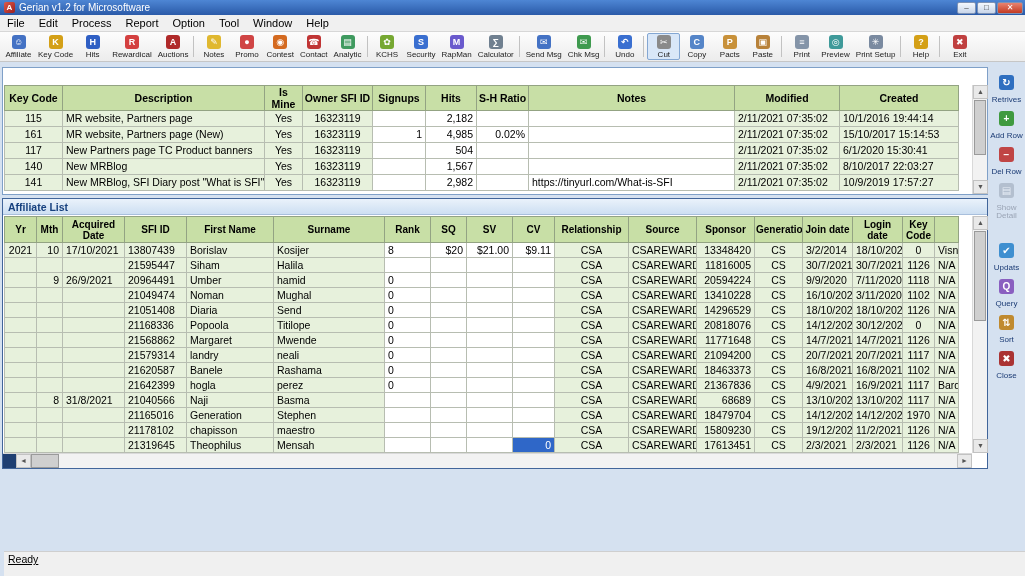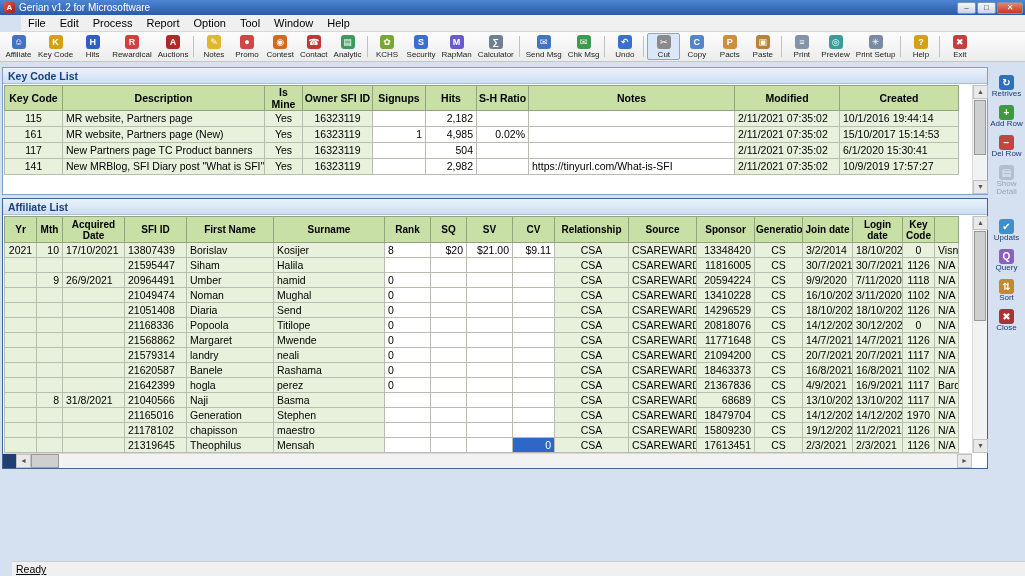--- a/index.html
+++ b/index.html
@@ -6,21 +6,21 @@
   html,body { width:1025px; height:576px; overflow:hidden; }
   body { font-family:"Liberation Sans","DejaVu Sans",sans-serif; font-size:11px; color:#000; background:#d5e1f0; position:relative; }
 
   
   .titlebar { height:15px; background:linear-gradient(#4e86d4,#2a5aa8); display:flex; align-items:center; color:#fff; padding:0 2px; }
   .app-icon { width:11px; height:11px; background:linear-gradient(135deg,#e05a4a,#9c1f1f); border-radius:2px; margin:0 4px 0 2px; color:#fff; font-size:8px; font-weight:bold; display:flex; align-items:center; justify-content:center; }
   .title { flex:1; font-size:10px; white-space:nowrap; }
   .win-btn { width:19px; height:12px; margin-left:1px; border:1px solid #7d92b5; border-radius:2px; background:linear-gradient(#f4f8fd,#c9d6ea); color:#333; font-size:8px; line-height:10px; text-align:center; }
   .win-btn.close { background:linear-gradient(#e8836f,#c33a22); color:#fff; width:26px; }
 
-  .menubar { height:17px; background:#f0f0f0; border-bottom:1px solid #d7d7d7; display:flex; align-items:center;margin-left:21px; }
+  .menubar { height:17px; background:#f0f0f0; border-bottom:1px solid #d7d7d7; display:flex; align-items:center; }
   .menu-item { padding:2px 7px; cursor:default; }
 
   .toolbar { height:30px; background:linear-gradient(#fdfdfd,#ececec); border-bottom:1px solid #c6c6c6; display:flex; align-items:flex-start; padding:1px 2px; }
   .tool-item { min-width:33px; padding:1px 2px 0 2px; display:flex; flex-direction:column; align-items:center; border:1px solid transparent; border-radius:2px; position:relative; }
   .tool-item.pressed { background:#d9e7f8; border-color:#84a7d3; }
   .tool-item.sep_after { margin-right:6px; }
   .tool-item.sep_after::after { content:""; position:absolute; right:-4px; top:2px; bottom:2px; width:1px; background:#c2c2c2; }
   .tool-icon { width:14px; height:14px; border-radius:3px; color:#fff; font-size:9px; line-height:14px; text-align:center; font-weight:bold; }
   .tool-label { font-size:8px; color:#222; margin-top:1px; white-space:nowrap; }
 
@@ -59,25 +59,25 @@
   .hs-box { width:13px; height:14px; background:#1f3f72; }
   .hs-btn { width:15px; height:14px; background:#e9e9e9; border:1px solid #c2c2c2; font-size:7px; color:#555; text-align:center; line-height:12px; }
   .hs-thumb { width:28px; height:14px; background:#cfcfcf; border:1px solid #9a9a9a; }
   .hs-fill { flex:1; }
 
   
   .sidebar { position:absolute; right:0; top:12px; width:37px; display:flex; flex-direction:column; align-items:center; }
   .side-item { display:flex; flex-direction:column; align-items:center; margin-bottom:7px; }
   .side-item.gap_before { margin-top:16px; }
   .side-icon { width:15px; height:15px; border-radius:3px; color:#fff; font-size:10px; line-height:15px; text-align:center; font-weight:bold; }
-  .side-label { font-size:8px; color:#1a3a74; margin-top:0; text-align:center; line-height:8px; max-width:36px; }
+  .side-label { font-size:8px; color:#1a3a74; margin-top:6px; text-align:center; line-height:8px; max-width:36px; }
   .side-item.disabled .side-icon { opacity:.45; }
   .side-item.disabled .side-label { color:#9aa4b5; }
 
-  .statusbar { position:absolute; bottom:0; left:12px; right:0; height:15px; background:#f0f0f0; border-top:1px solid #cfcfcf; font-size:10.5px; line-height:14px; padding-left:4px;text-decoration:underline; }
+  .statusbar { position:absolute; bottom:0; left:4px; right:0; height:25px; background:#f0f0f0; border-top:1px solid #cfcfcf; font-size:10.5px; line-height:14px; padding-left:4px;text-decoration:underline; }
 </style>
 </head>
 <body>
 
 <div class="titlebar">
   <div class="app-icon">A</div>
   <div class="title">Gerian v1.2 for Microsoftware</div>
   <div class="win-btn">–</div>
   <div class="win-btn">□</div>
   <div class="win-btn close">✕</div>
@@ -224,21 +224,20 @@
 
     <div class="tool-item">
       <div class="tool-icon" style="background-color: rgb(192, 64, 64);">✖</div>
       <div class="tool-label">Exit</div>
     </div>
   </div>
 
 <div class="mdi">
 
   <div class="panel" id="keycode-panel">
-    <div class="panel-title">Key Code List</div>
     <div class="grid-wrap">
       <table class="grid" id="keycode-table">
         <colgroup>
           <col style="width:58px">
             <col style="width:202px">
             <col style="width:38px">
             <col style="width:70px">
             <col style="width:53px">
           <col style="width:51px">
             <col style="width:52px">
@@ -296,20 +295,32 @@
               <td class="c">16323119</td>
               <td class="white r"></td>
               <td class="white r">504</td>
               <td class="white r"></td>
               <td class="white"></td>
               <td>2/11/2021 07:35:02</td>
               <td>6/1/2020 15:30:41</td>
             </tr>
 
 
+            <tr>
+              <td class="c">140</td>
+              <td>New MRBlog</td>
+              <td class="c">Yes</td>
+              <td class="c">16323119</td>
+              <td class="white r"></td>
+              <td class="white r">1,567</td>
+              <td class="white r"></td>
+              <td class="white"></td>
+              <td>2/11/2021 07:35:02</td>
+              <td>8/10/2017 22:03:27</td>
+            </tr>
 
             <tr>
               <td class="c">141</td>
               <td>New MRBlog, SFI Diary post "What is SFI"</td>
               <td class="c">Yes</td>
               <td class="c">16323119</td>
               <td class="white r"></td>
               <td class="white r">2,982</td>
               <td class="white r"></td>
               <td class="white">https://tinyurl.com/What-is-SFI</td>

